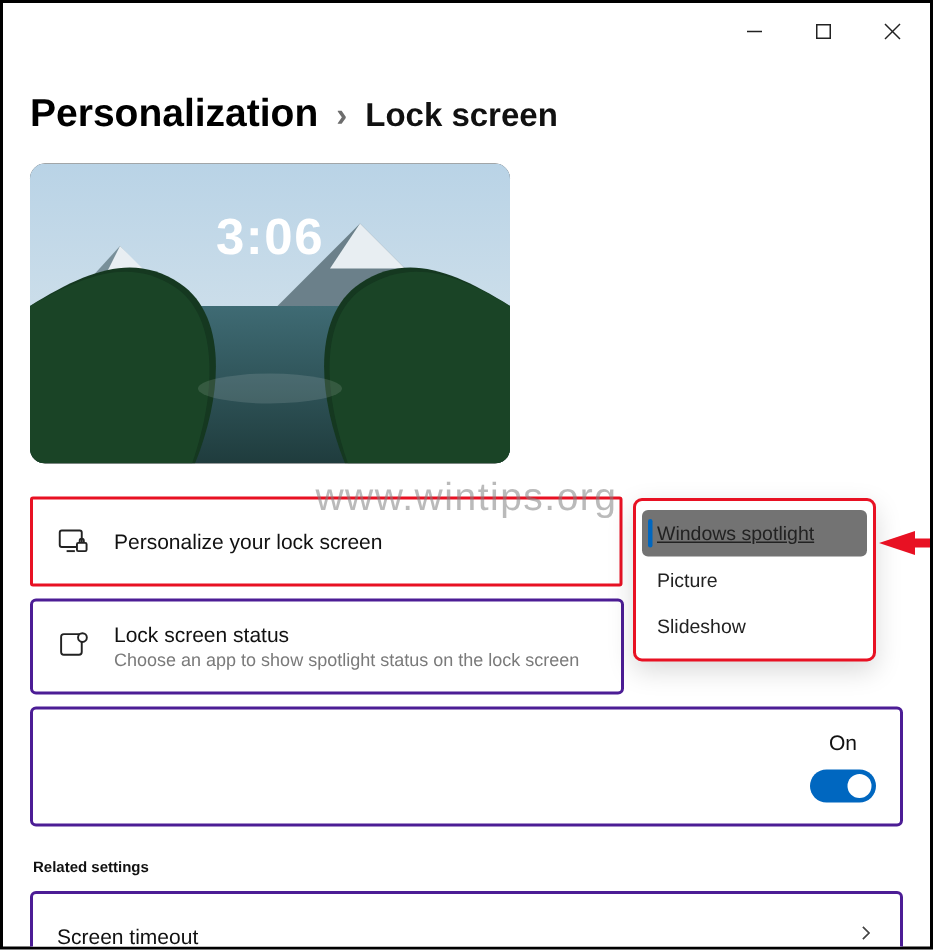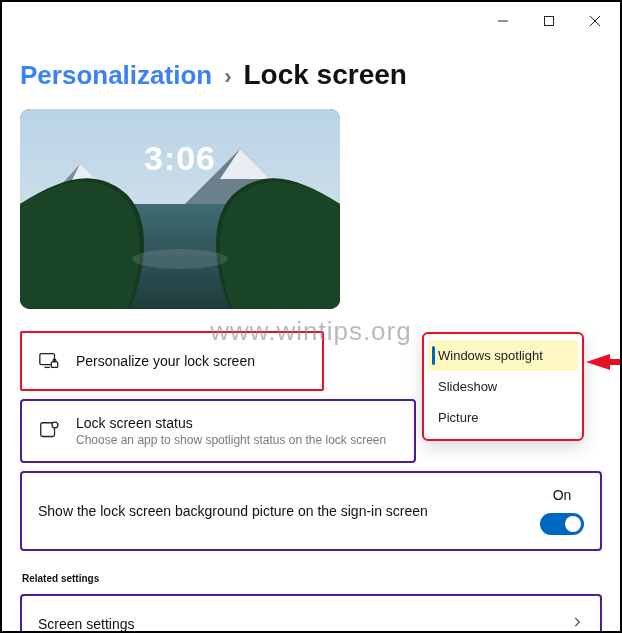--- a/index.html
+++ b/index.html
@@ -5,48 +5,48 @@
     * { box-sizing: border-box; margin: 0; padding: 0; }
     body { font-family: "Segoe UI", Arial, sans-serif; background: #fff; width: 622px; height: 633px; overflow: hidden; position: relative; border: 2px solid #000; }
 
     .titlebar { display: flex; justify-content: flex-end; align-items: center; height: 38px; padding-right: 2px; }
     .winbtn { width: 46px; height: 36px; display: flex; align-items: center; justify-content: center; background: transparent; border: none; cursor: default; }
     .winbtn svg { stroke: #222; }
 
     .content { padding: 0 18px 18px 18px; }
 
     .breadcrumb { display: flex; align-items: baseline; gap: 12px; margin: 8px 0 18px 0; }
-    .bc-parent { font-size: 26px; font-weight: 600; color: #3b82f6; margin-top: 12px; }
+    .bc-parent { font-size: 26px; font-weight: 600; color: #000000; margin-top: 12px; }
     .bc-sep { font-size: 22px; font-weight: 600; color: #6d6d6d; }
-    .bc-current { font-size: 28px; font-weight: 700; color: #111; }
+    .bc-current { font-size: 22px; font-weight: 700; color: #111; }
 
     .preview { width: 320px; height: 200px; border-radius: 10px; overflow: hidden; position: relative; background:#404040; }
     .preview svg { width: 100%; height: 100%; display: block; }
     .preview-time { position: absolute; top: 30px; left: 0; right: 0; text-align: center; color: #fff; }
     .preview-time .t { font-size: 34px; font-weight: 700; letter-spacing: 1px; }
     .preview-time .d { font-size: 12px; font-weight: 500; }
 
     .watermark { position: absolute; left: 0; right: 0; top: 314px; text-align: center; color: rgba(130,130,130,0.55); font-size: 26px; letter-spacing: 1px; pointer-events: none; z-index: 50; font-family: Arial, sans-serif;}
 
     .rowbox { border: 2px solid #4c1d95; border-radius: 4px; padding: 14px 16px; display: flex; align-items: center; gap: 16px; margin-bottom: 8px; background: #fff; position: relative; min-height: 60px; }
     .rowbox .icon { width: 22px; height: 22px; flex: 0 0 22px; display: flex; align-items: center; justify-content: center; }
     .rowbox .labels .title { font-size: 14px; color: #111; }
     .rowbox .labels .sub { font-size: 12px; color: #7a7a7a; margin-top: 2px; }
     .rowbox .spacer { flex: 1; }
     .rowbox .chevron { color: #444; }
 
     .redframe { border: 2px solid #e81123 !important; border-radius: 2px; }
 
-    .row1 { width: 304px; }
+    .row1 { width: 395px; }
     .row2 { width: 396px; }
 
     .dropdown { position: absolute; left: 420px; top: 330px; width: 162px; border: 2px solid #e81123; background: #fff; padding: 6px 0; z-index: 40; box-shadow: 0 6px 18px rgba(0,0,0,0.15); border-radius: 6px;}
     .dropdown .item { padding: 8px 12px 8px 14px; font-size: 13px; color: #222; position: relative; cursor: default; }
     .dropdown .item.sel::before { content:""; position:absolute; left:4px; top:6px; bottom:6px; width:3px; background:#0067c0; border-radius:2px; }
-    .dropdown .item.sel { background:#fef9c3; border-radius:4px; margin: 0 4px; padding-left: 10px;}
+    .dropdown .item.sel { background:#737373; border-radius:4px; margin: 0 4px; padding-left: 10px; text-decoration: underline;}
     .dropdown .item:not(.sel){ margin: 0 4px; padding-left:10px;}
 
     .pointer { position: absolute; left: 584px; top: 350px; z-index: 60; }
 
     .toggle-wrap { display:flex; align-items:center; gap:10px;flex-direction:column; }
     .toggle-label { font-size: 14px; color:#111; }
     .toggle { width: 44px; height: 22px; border-radius: 11px; background:#0067c0; position: relative; }
     .toggle .knob { position:absolute; right:3px; top:3px; width:16px; height:16px; border-radius:50%; background:#fff; }
 
     .section-head { font-size: 10px; font-weight: 600; color:#111; margin: 22px 0 10px 2px; }
@@ -132,51 +132,48 @@
           <circle cx="18.5" cy="5.5" r="3.2" fill="#fff"></circle>
       </svg>
     </span>
     <div class="labels">
       <div class="title">Lock screen status</div>
       <div class="sub">Choose an app to show spotlight status on the lock screen</div>
     </div>
   </div>
 
   <div class="rowbox">
-    <div class="labels">
-        <div class="title">Show the lock screen background picture on the sign-in screen</div>
-      </div>
     <div class="spacer"></div>
     <div class="toggle-wrap">
       <span class="toggle-label">On</span>
       <div class="toggle">
           <div class="knob"></div>
         </div>
     </div>
   </div>
 
   <div class="section-head">Related settings</div>
 
   <div class="rowbox">
     <div class="labels">
-        <div class="title">Screen settings</div>
+        <div class="title">Screen timeout</div>
       </div>
     <div class="spacer"></div>
     <span class="chevron">
       <svg width="14" height="14" viewBox="0 0 24 24" fill="none" stroke="#444" stroke-width="2">
           <polyline points="9 5 16 12 9 19"></polyline>
         </svg>
     </span>
   </div>
 </div>
 
 <div class="dropdown">
   <div class="item sel"><span>Windows spotlight</span></div>
+  <div class="item"><span>Picture</span></div>
   <div class="item"><span>Slideshow</span></div>
-  <div class="item"><span>Picture</span></div>
 </div>
 
 <div class="pointer">
   <svg width="36" height="24">
       <polygon points="0,10 24,2 24,7 36,7 36,13 24,13 24,18" fill="#e81123"></polygon>
     </svg>
 </div>
 
 <div class="watermark">www.wintips.org</div>
 

